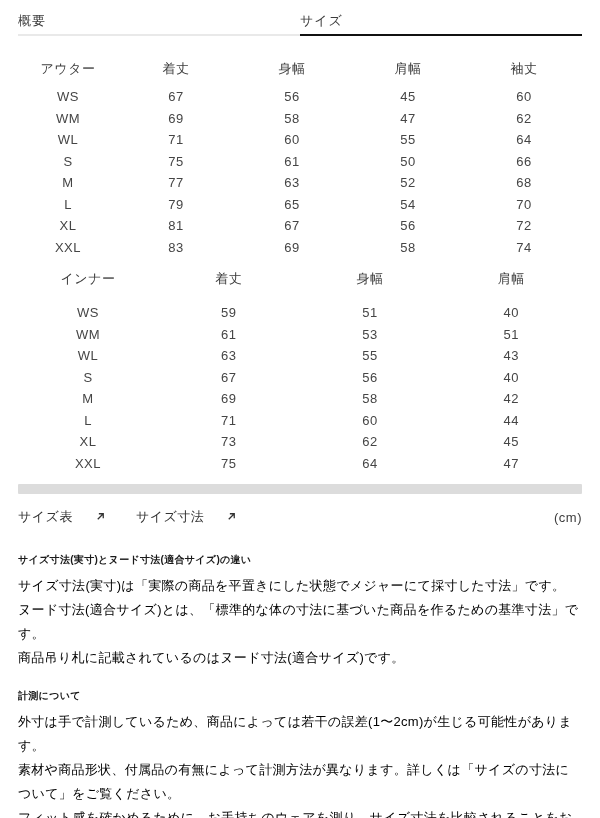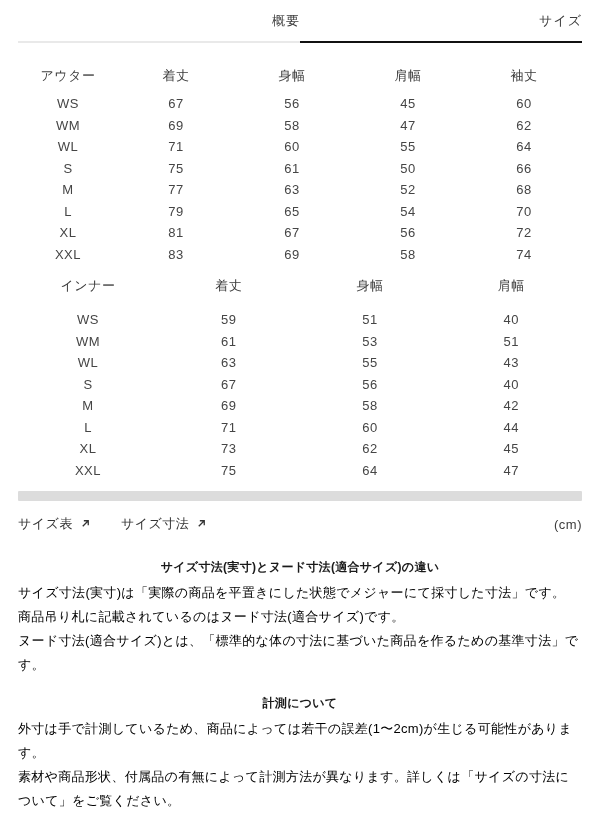--- a/index.html
+++ b/index.html
@@ -11,24 +11,24 @@
     background: #ffffff;
     color: #3c3c3c;
     font-family: "Liberation Sans", "DejaVu Sans", sans-serif;
   }
   .container { padding: 12px 18px 0 18px; }
 
   
   .tabs { display: flex; }
   .tab {
     width: 50%;
-    text-align: right;
+    text-align: left;
     font-size: 13px;
     color: #3c3c3c;
-    padding-bottom: 11px;
+    padding-bottom: 4px;
     border-bottom: 2px solid #e9e9e9;
     letter-spacing: 1px;
     cursor: pointer;
   }
   .tab.active { border-bottom-color: #111111; }
 
   
   .size-table { margin-top: 22px; }
   .size-table.inner { margin-top: 10px; }
   .t-row { display: grid; align-items: center; height: 21.5px; }
@@ -55,40 +55,39 @@
   
   .links-row {
     margin-top: 14px;
     display: flex;
     align-items: center;
     font-size: 13px;
   }
   .text-link {
     display: inline-flex;
     align-items: center;
-    gap: 7px;
+    gap: 22px;
     color: #333333;
     margin-right: 30px;
     cursor: pointer;
     letter-spacing: 0.5px;
   }
   .ext-icon { display: inline-block; }
   .unit { margin-left: auto; color: #3c3c3c; letter-spacing: 0.5px; }
 
   
   .section { margin-top: 22px; }
   .section.second { margin-top: 14px; }
   .section h3 {
     margin: 0 0 2px 0;
-    font-size: 12px;
+    font-size: 10px;
     line-height: 24px;
     color: #1a1a1a;
     font-weight: bold;
     letter-spacing: 0.3px;
-    text-align: center;
   }
   .section p {
     margin: 0;
     font-size: 13px;
     line-height: 24px;
     color: #000000;
     letter-spacing: 0.3px;
   }
 </style>
 </head>
@@ -242,22 +241,22 @@
           <path d="M3 9 L9 3 M4.2 3 H9 V7.8" fill="none" stroke="#333333" stroke-width="1.4"></path>
         </svg>
       </span>
     </span>
     <span class="unit">(cm)</span>
   </div>
 
   <div class="section first">
     <h3>サイズ寸法(実寸)とヌード寸法(適合サイズ)の違い</h3>
     <p>サイズ寸法(実寸)は「実際の商品を平置きにした状態でメジャーにて採寸した寸法」です。</p>
+    <p>ヌード寸法(適合サイズ)とは、「標準的な体の寸法に基づいた商品を作るための基準寸法」です。</p>
     <p>商品吊り札に記載されているのはヌード寸法(適合サイズ)です。</p>
-    <p>ヌード寸法(適合サイズ)とは、「標準的な体の寸法に基づいた商品を作るための基準寸法」です。</p>
   </div>
 
   <div class="section second">
     <h3>計測について</h3>
     <p>外寸は手で計測しているため、商品によっては若干の誤差(1〜2cm)が生じる可能性があります。</p>
     <p>素材や商品形状、付属品の有無によって計測方法が異なります。詳しくは「サイズの寸法について」をご覧ください。</p>
     <p>フィット感を確かめるために、お手持ちのウェアを測り、サイズ寸法を比較されることをおすすめいたします。</p>
   </div>
 
 </div>

